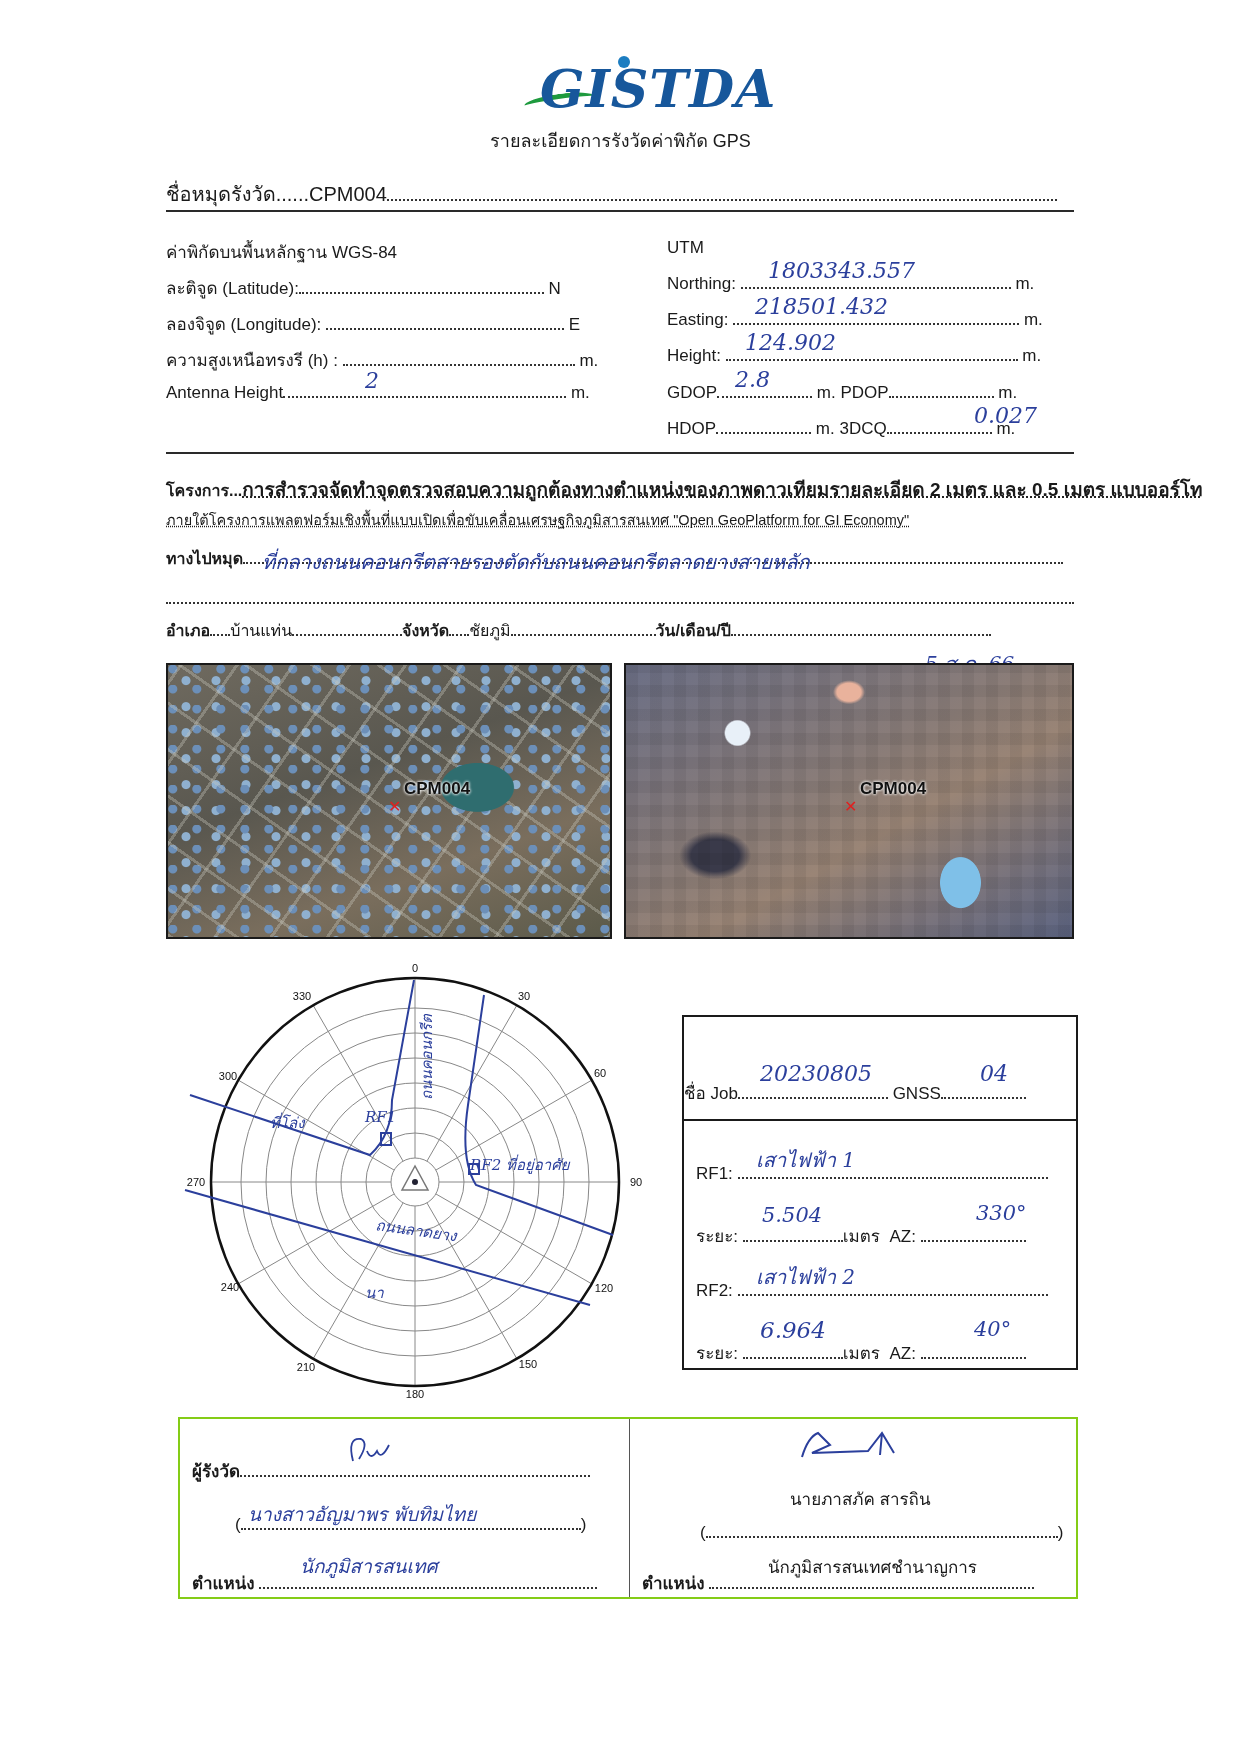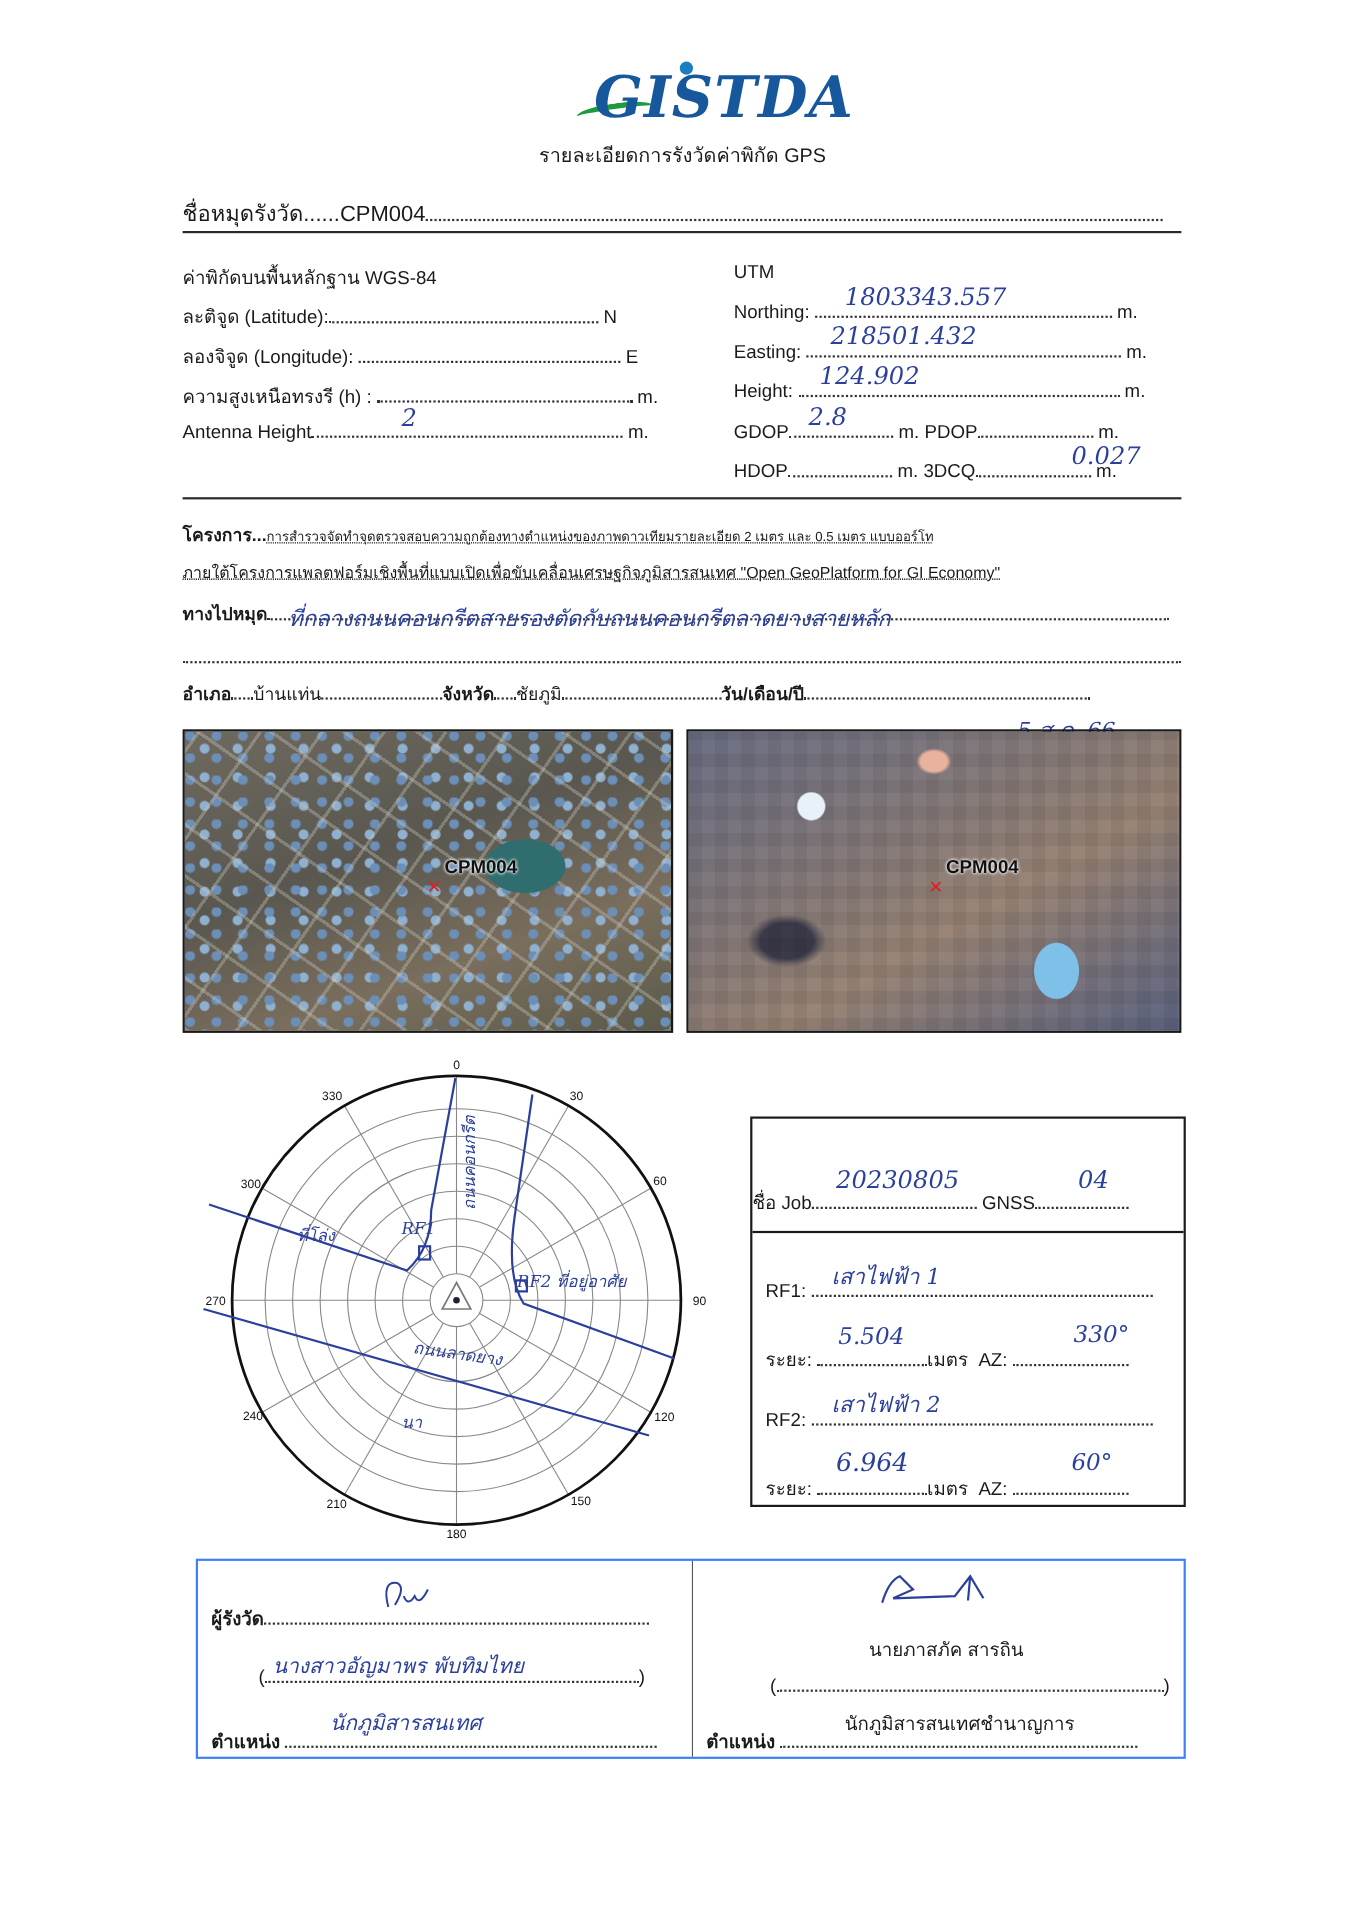--- a/index.html
+++ b/index.html
@@ -39,21 +39,21 @@
       repeating-linear-gradient(0deg, rgba(0,0,0,.06) 0 12px, transparent 12px 24px),
       repeating-linear-gradient(90deg, rgba(0,0,0,.06) 0 12px, transparent 12px 24px),
       radial-gradient(ellipse 60px 40px at 20% 70%, #3a3a4a 40%, transparent 60%),
       linear-gradient(150deg, #6b6f86 0%, #8b7d78 45%, #9a8576 60%, #5d6583 100%);
   }
   .map-label { font-size: 17px; font-weight: bold; color: #111; text-shadow: 0 0 3px #fff, 0 0 3px #fff; }
   .map-marker { color: #e02020; font-size: 16px; font-weight: bold; }
 
   .job-box { border: 2px solid #1a1a1a; }
   .job-divider { position:absolute; left:0; right:0; height:2px; background:#1a1a1a; }
-  .sig-box { border: 2px solid #3b82f6; text-align: right; }
+  .sig-box { border: 2px solid #84cc16; text-align: right; }
   .sig-divider { position:absolute; top:0; bottom:0; width:1px; background:#555; }
 </style>
 </head>
 <body>
 
 <div class="abs logo">
   <div class="logo-swoosh"></div>
   <div class="logo-dot"></div>
   <div class="logo-text">GISTDA</div>
 </div>
@@ -103,21 +103,21 @@
 <div class="abs hw" style="left:735px; top:367px; font-size:22px;">2.8</div>
 
 <div class="abs lbl" style="left:667px; top:419px;">
   <span>HDOP</span><span class="dots" style="width:95px;"></span> <span>m. 3DCQ</span><span class="dots" style="width:105px;"></span> <span>m.</span>
 </div>
 <div class="abs hw" style="left:938px; top:403px; font-size:22px;margin-left:36px;">0.027</div>
 
 <div class="rule" style="left:166px; top:452px; width:908px;"></div>
 
 <div class="abs lbl" style="left:166px; top:474px; font-size:16px;">
-  <span style="font-weight:bold;">โครงการ...</span><span style="text-decoration:underline dotted; font-size:12px;">การสำรวจจัดทำจุดตรวจสอบความถูกต้องทางตำแหน่งของภาพดาวเทียมรายละเอียด 2 เมตร และ 0.5 เมตร แบบออร์โท</span>
+  <span style="font-weight:bold;">โครงการ...</span><span style="text-decoration:underline dotted; font-size:19px;font-weight:bold;">การสำรวจจัดทำจุดตรวจสอบความถูกต้องทางตำแหน่งของภาพดาวเทียมรายละเอียด 2 เมตร และ 0.5 เมตร แบบออร์โท</span>
 </div>
 <div class="abs lbl" style="left:166px; top:508px; font-size:14.5px; text-decoration:underline dotted;">ภายใต้โครงการแพลตฟอร์มเชิงพื้นที่แบบเปิดเพื่อขับเคลื่อนเศรษฐกิจภูมิสารสนเทศ "Open GeoPlatform for GI Economy"</div>
 
 <div class="abs lbl" style="left:166px; top:546px; font-size:16px;">
   <span style="font-weight:bold;">ทางไปหมุด</span><span class="dots" style="width:820px;"></span>
 </div>
 <div class="abs hw" style="left:262px; top:530px; font-size:20px;margin-top:16px;">ที่กลางถนนคอนกรีตสายรองตัดกับถนนคอนกรีตลาดยางสายหลัก</div>
 <div class="abs" style="left:166px; top:590px;"><span class="dots" style="width:908px;"></span></div>
 
 <div class="abs lbl" style="left:166px; top:618px; font-size:16px;">
@@ -211,21 +211,21 @@
 
   <div class="abs lbl" style="left:12px; top:264px;">
     <span>RF2:</span> <span class="dots" style="width:310px;"></span>
   </div>
   <div class="abs hw" style="left:72px; top:244px; font-size:20px;">เสาไฟฟ้า 2</div>
 
   <div class="abs lbl" style="left:12px; top:322px;">
     <span>ระยะ:</span> <span class="dots" style="width:100px;"></span><span>เมตร</span>&nbsp;&nbsp;<span>AZ:</span> <span class="dots" style="width:105px;"></span>
   </div>
   <div class="abs hw" style="left:76px; top:300px; font-size:23px;">6.964</div>
-  <div class="abs hw" style="left:290px; top:300px; font-size:21px;">60°</div>
+  <div class="abs hw" style="left:290px; top:300px; font-size:21px;">40°</div>
 </div>
 
 <div class="abs sig-box" style="left:178px; top:1417px; width:900px; height:182px;">
   <div class="sig-divider" style="left:449px;"></div>
 
   <div class="abs lbl" style="left:12px; top:38px;">
     <span style="font-weight:bold;">ผู้รังวัด</span><span class="dots" style="width:350px;"></span>
   </div>
   <svg class="abs" style="left:165px; top:12px;" width="50" height="40">
     <path d="M8,30 Q2,6 16,8 Q24,12 14,28 M22,20 Q26,30 32,20 Q36,30 44,14" stroke="#2b3f9c" stroke-width="1.8" fill="none"></path>

